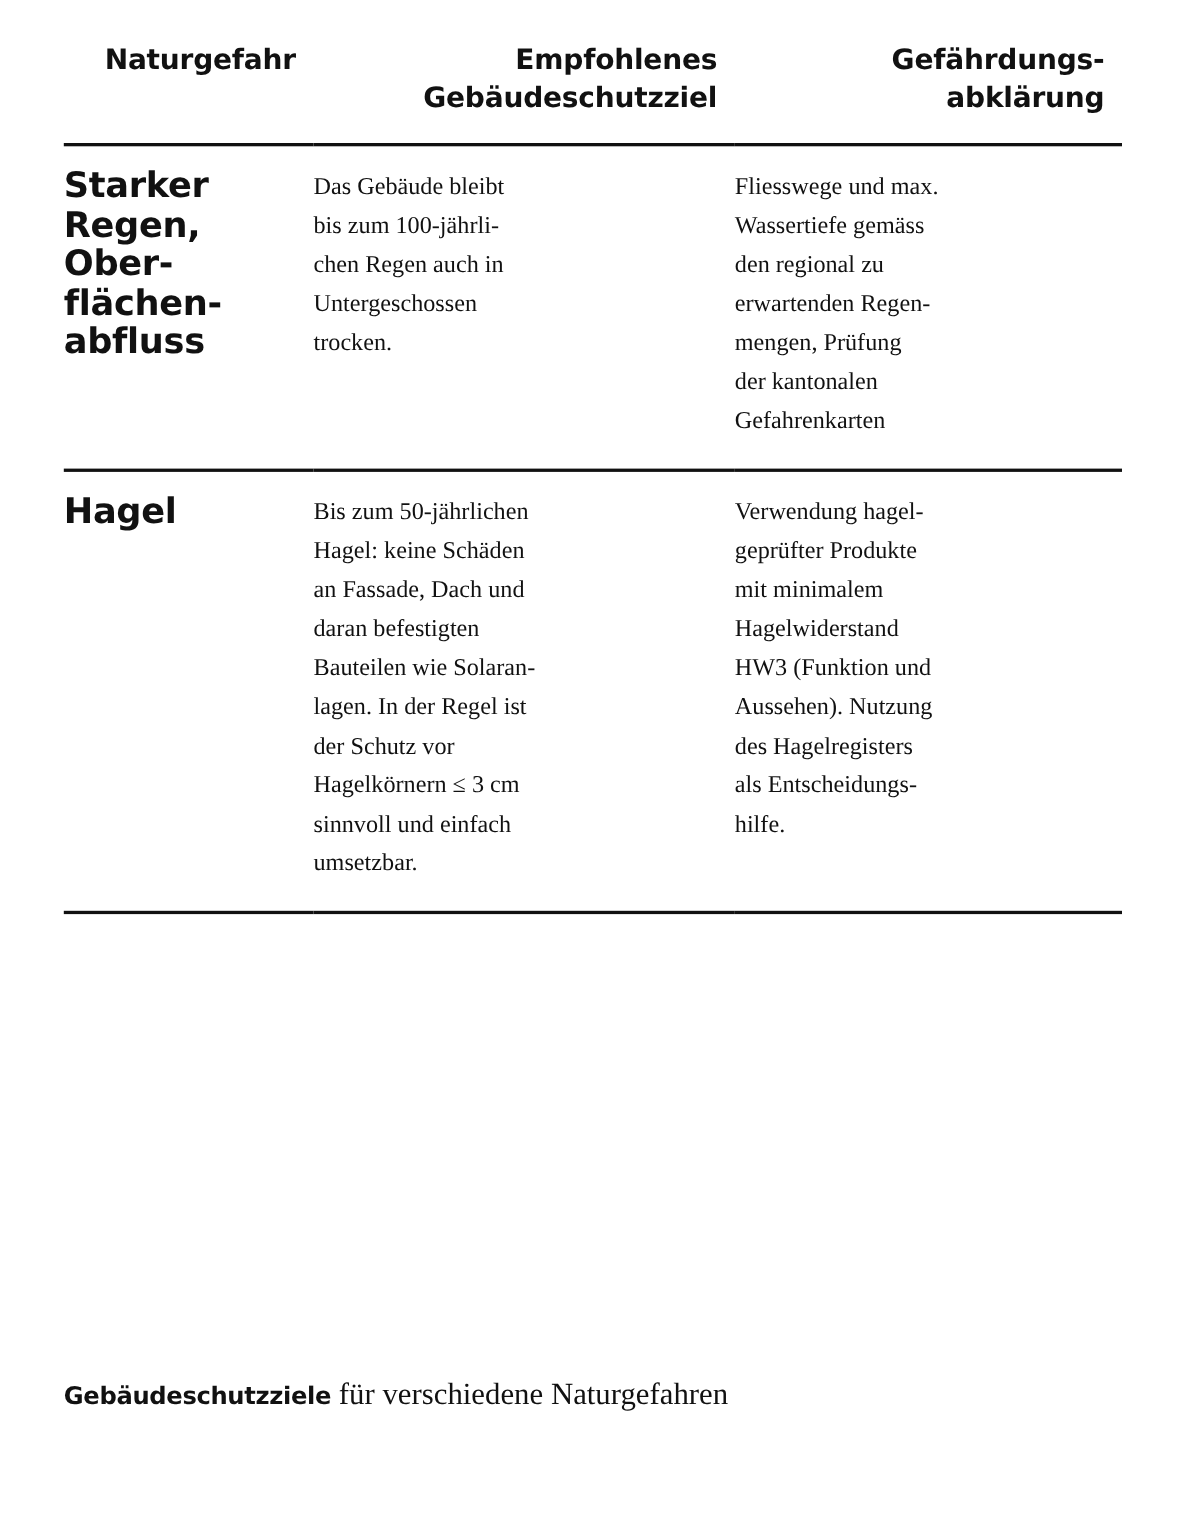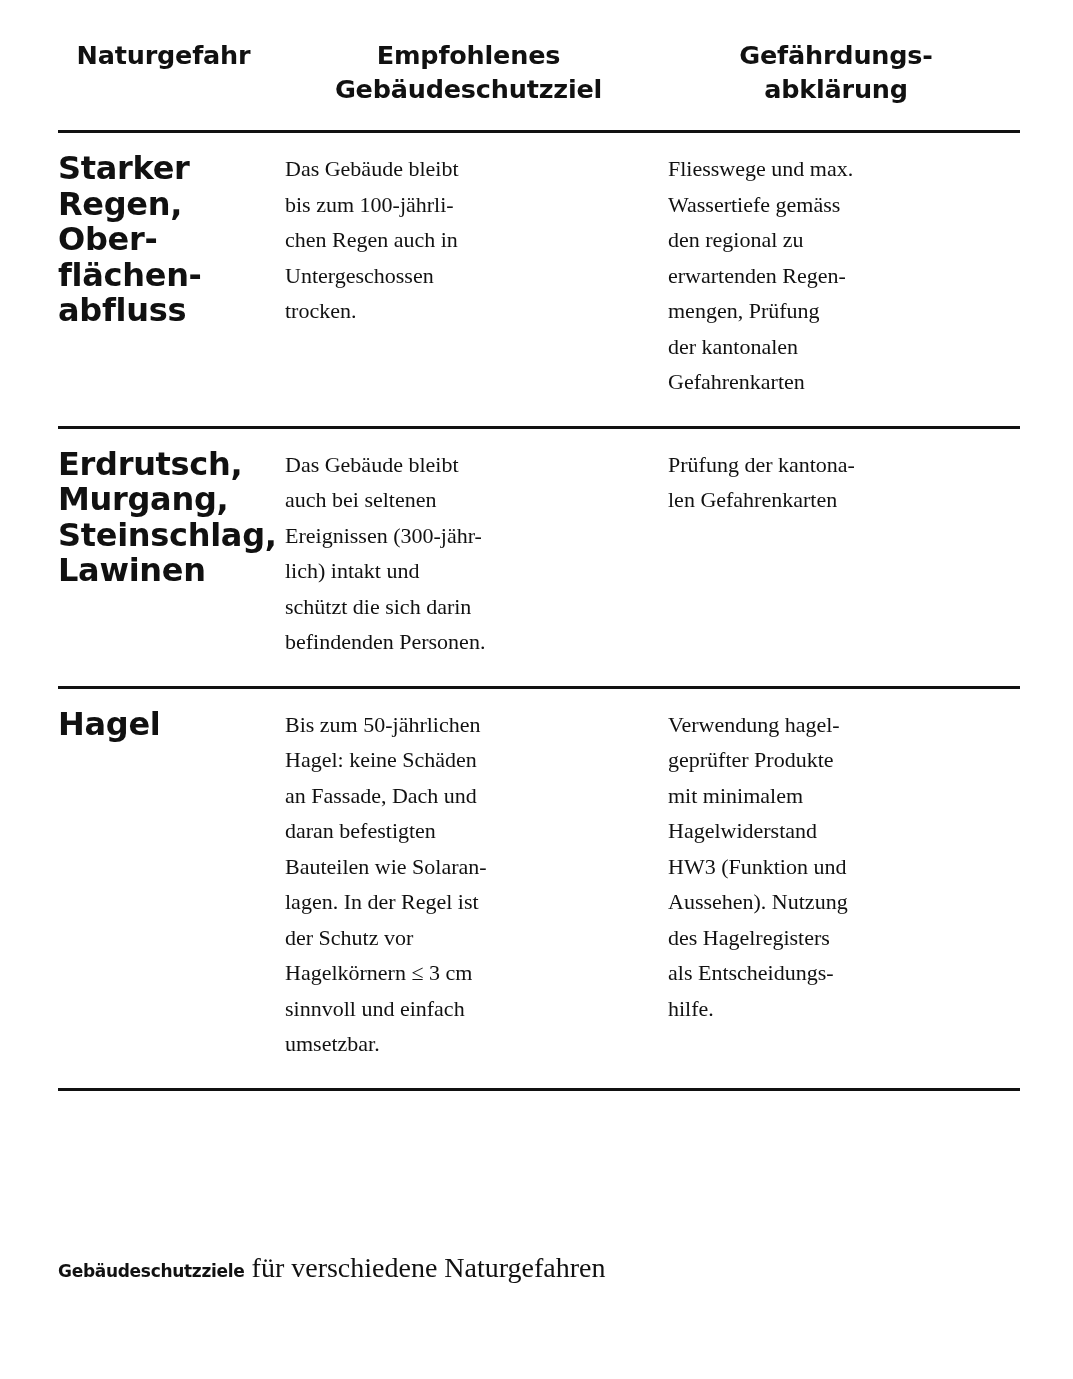--- a/index.html
+++ b/index.html
@@ -37,21 +37,21 @@
     border-collapse: collapse;
     width: 962px;
     table-layout: fixed;
   }
 
   table.hazard-table col.c1 { width: 227px; }
   table.hazard-table col.c2 { width: 383px; }
   table.hazard-table col.c3 { width: 352px; }
 
   thead th {
-    text-align: center;
+    text-align: right;
     vertical-align: top;
     font-family: "DejaVu Sans", sans-serif;
     font-weight: bold;
     font-size: 25.5px;
     line-height: 34px;
     letter-spacing: -0.2px;
     padding: 0 16px 24px 0;
     border-bottom: 3.5px solid #111111;
     white-space: pre-line;
   }
@@ -88,21 +88,21 @@
     top: 1248px;
     width: 962px;
     font-family: "Liberation Serif", serif;
     font-size: 28px;
     line-height: 39px;
   }
 
   .caption .lead {
     font-family: "DejaVu Sans", sans-serif;
     font-weight: bold;
-    font-size: 17px;
+    font-size: 22px;
     letter-spacing: -0.3px;
   }
   .caption .rest {
     font-family: "Liberation Serif", serif;
   }
   .caption .line2 {
     display: block;
   }
 </style>
 </head>
@@ -139,34 +139,20 @@
 trocken.</td>
           <td class="clarification-text">Fliesswege und max.
 Wassertiefe gemäss
 den regional zu
 erwartenden Regen-
 mengen, Prüfung
 der kantonalen
 Gefahrenkarten</td>
         </tr>
         <tr>
-          <td class="hazard-name">Erdrutsch,
-Murgang,
-Steinschlag,
-Lawinen</td>
-          <td class="goal-text">Das Gebäude bleibt
-auch bei seltenen
-Ereignissen (300-jähr-
-lich) intakt und
-schützt die sich darin
-befindenden Personen.</td>
-          <td class="clarification-text">Prüfung der kantona-
-len Gefahrenkarten</td>
-        </tr>
-        <tr>
           <td class="hazard-name">Hagel</td>
           <td class="goal-text">Bis zum 50-jährlichen
 Hagel: keine Schäden
 an Fassade, Dach und
 daran befestigten
 Bauteilen wie Solaran-
 lagen. In der Regel ist
 der Schutz vor
 Hagelkörnern ≤ 3 cm
 sinnvoll und einfach

